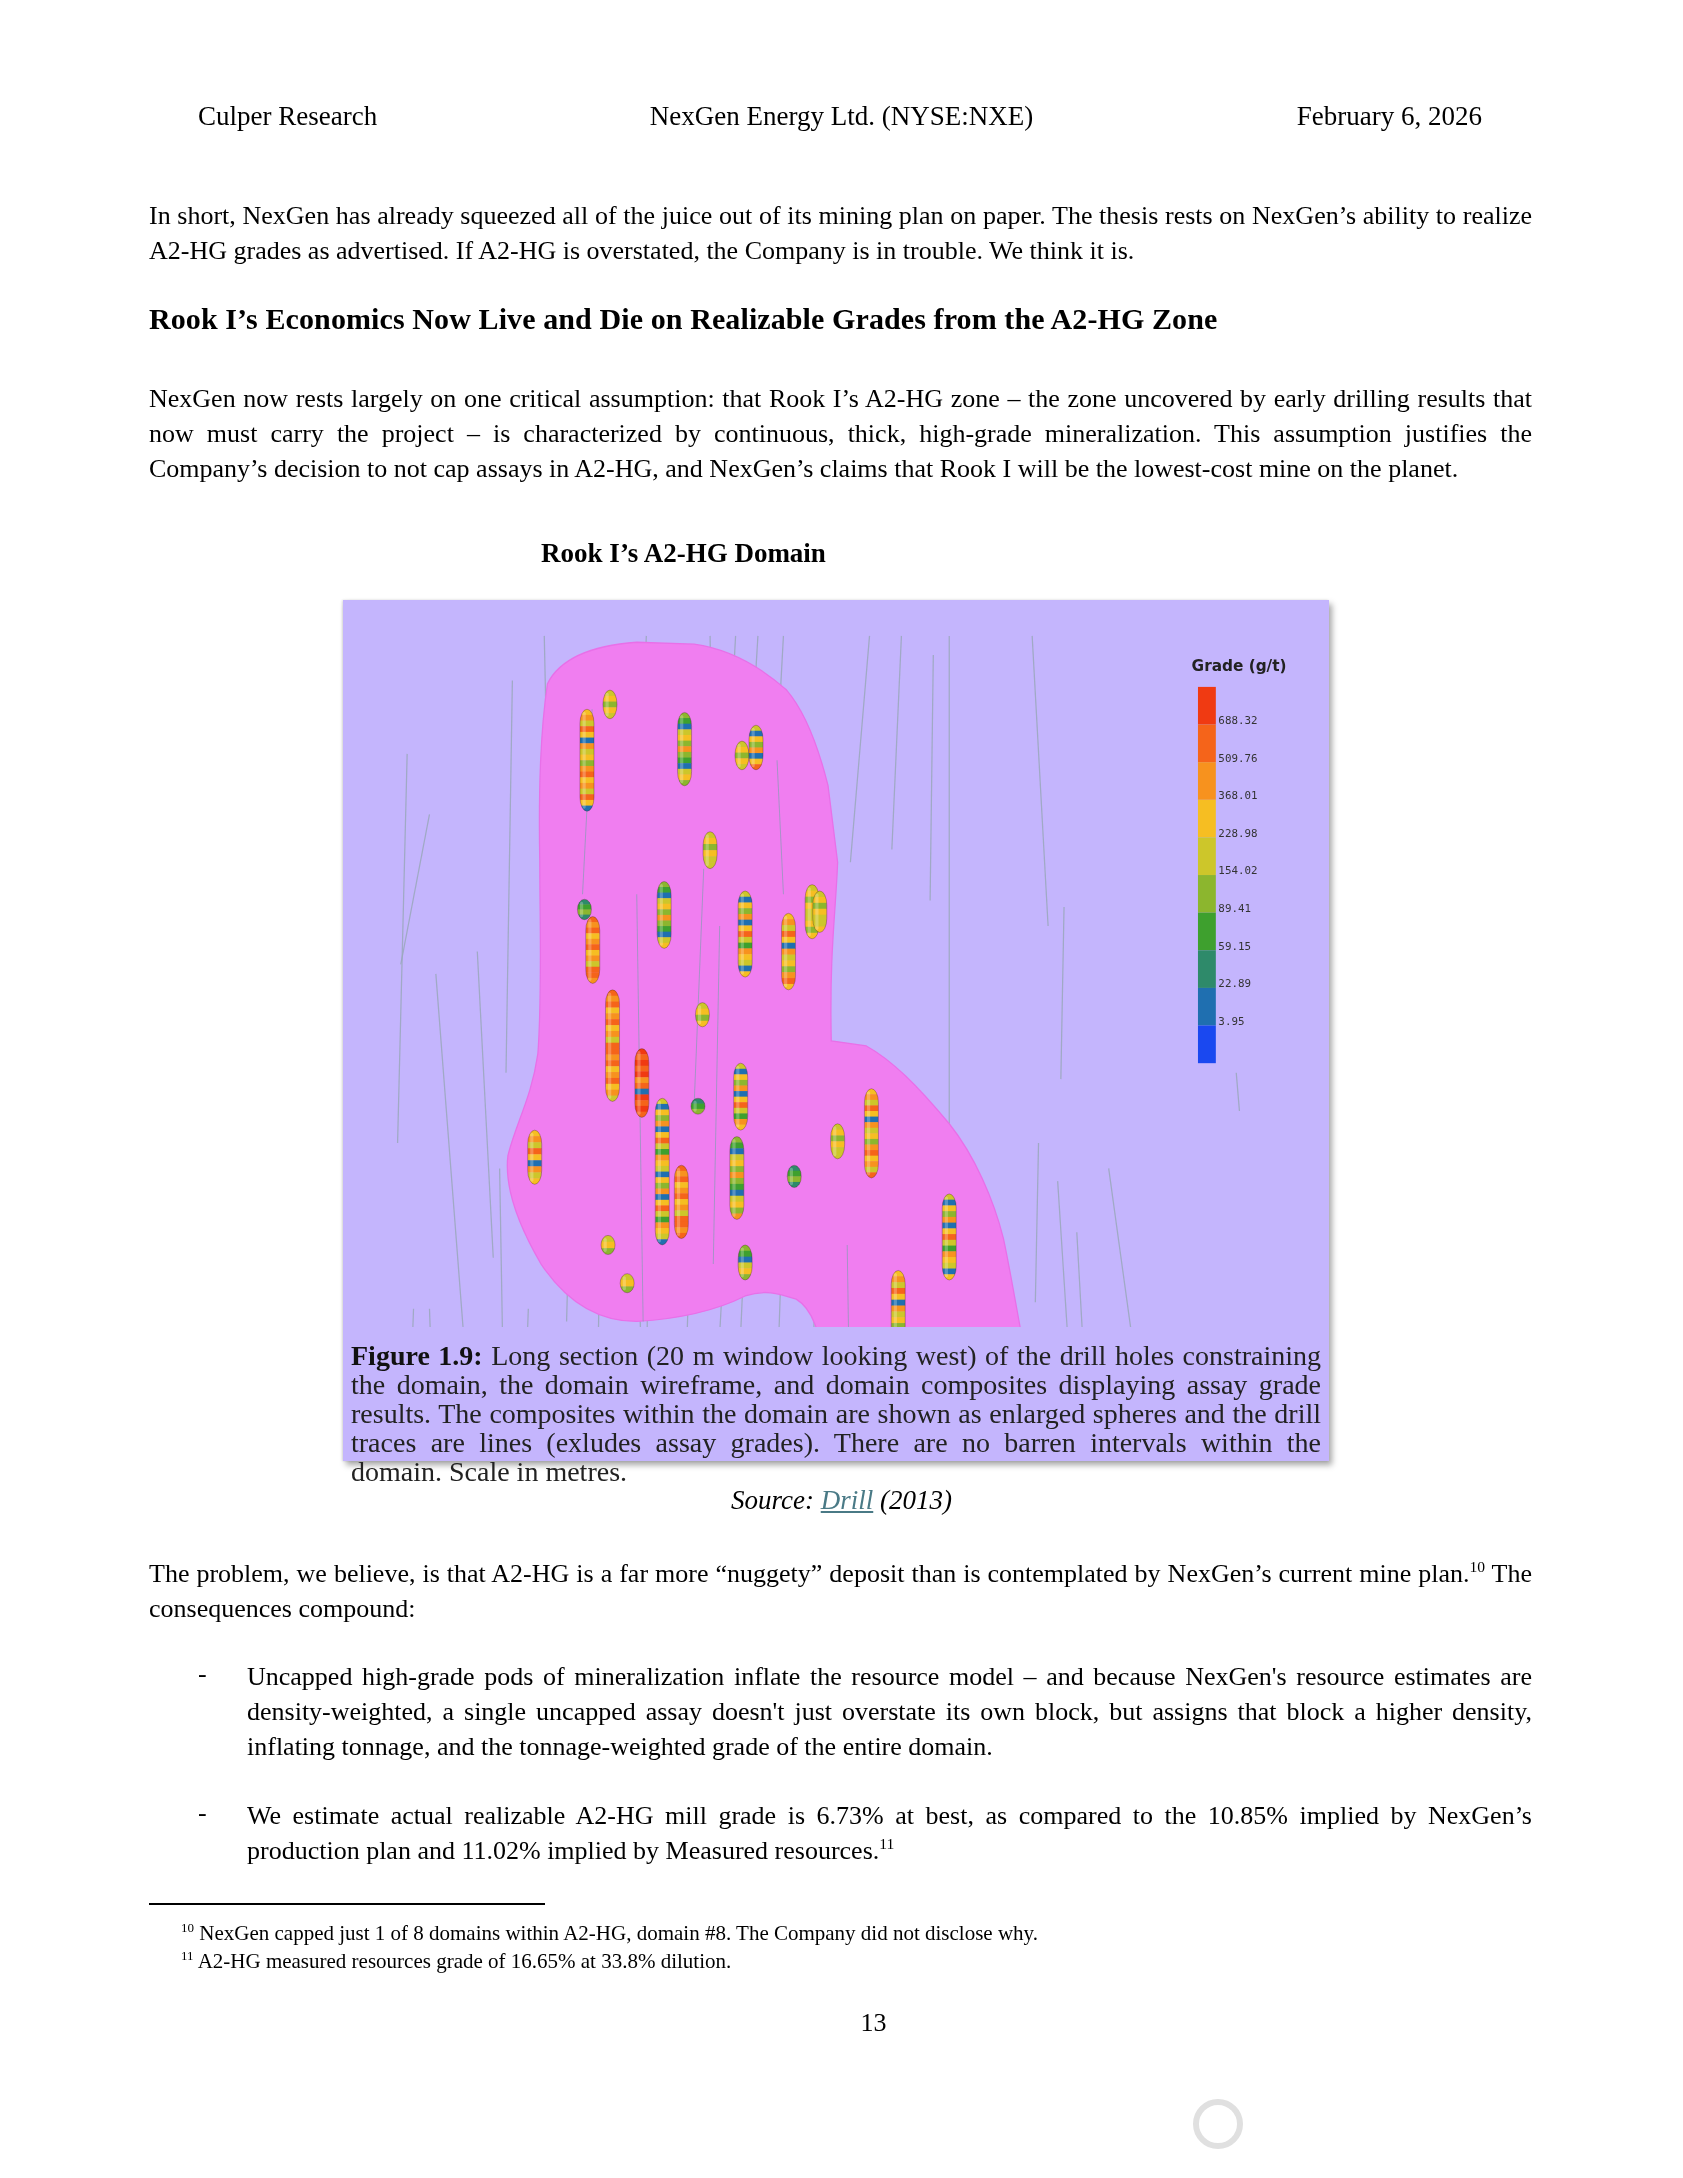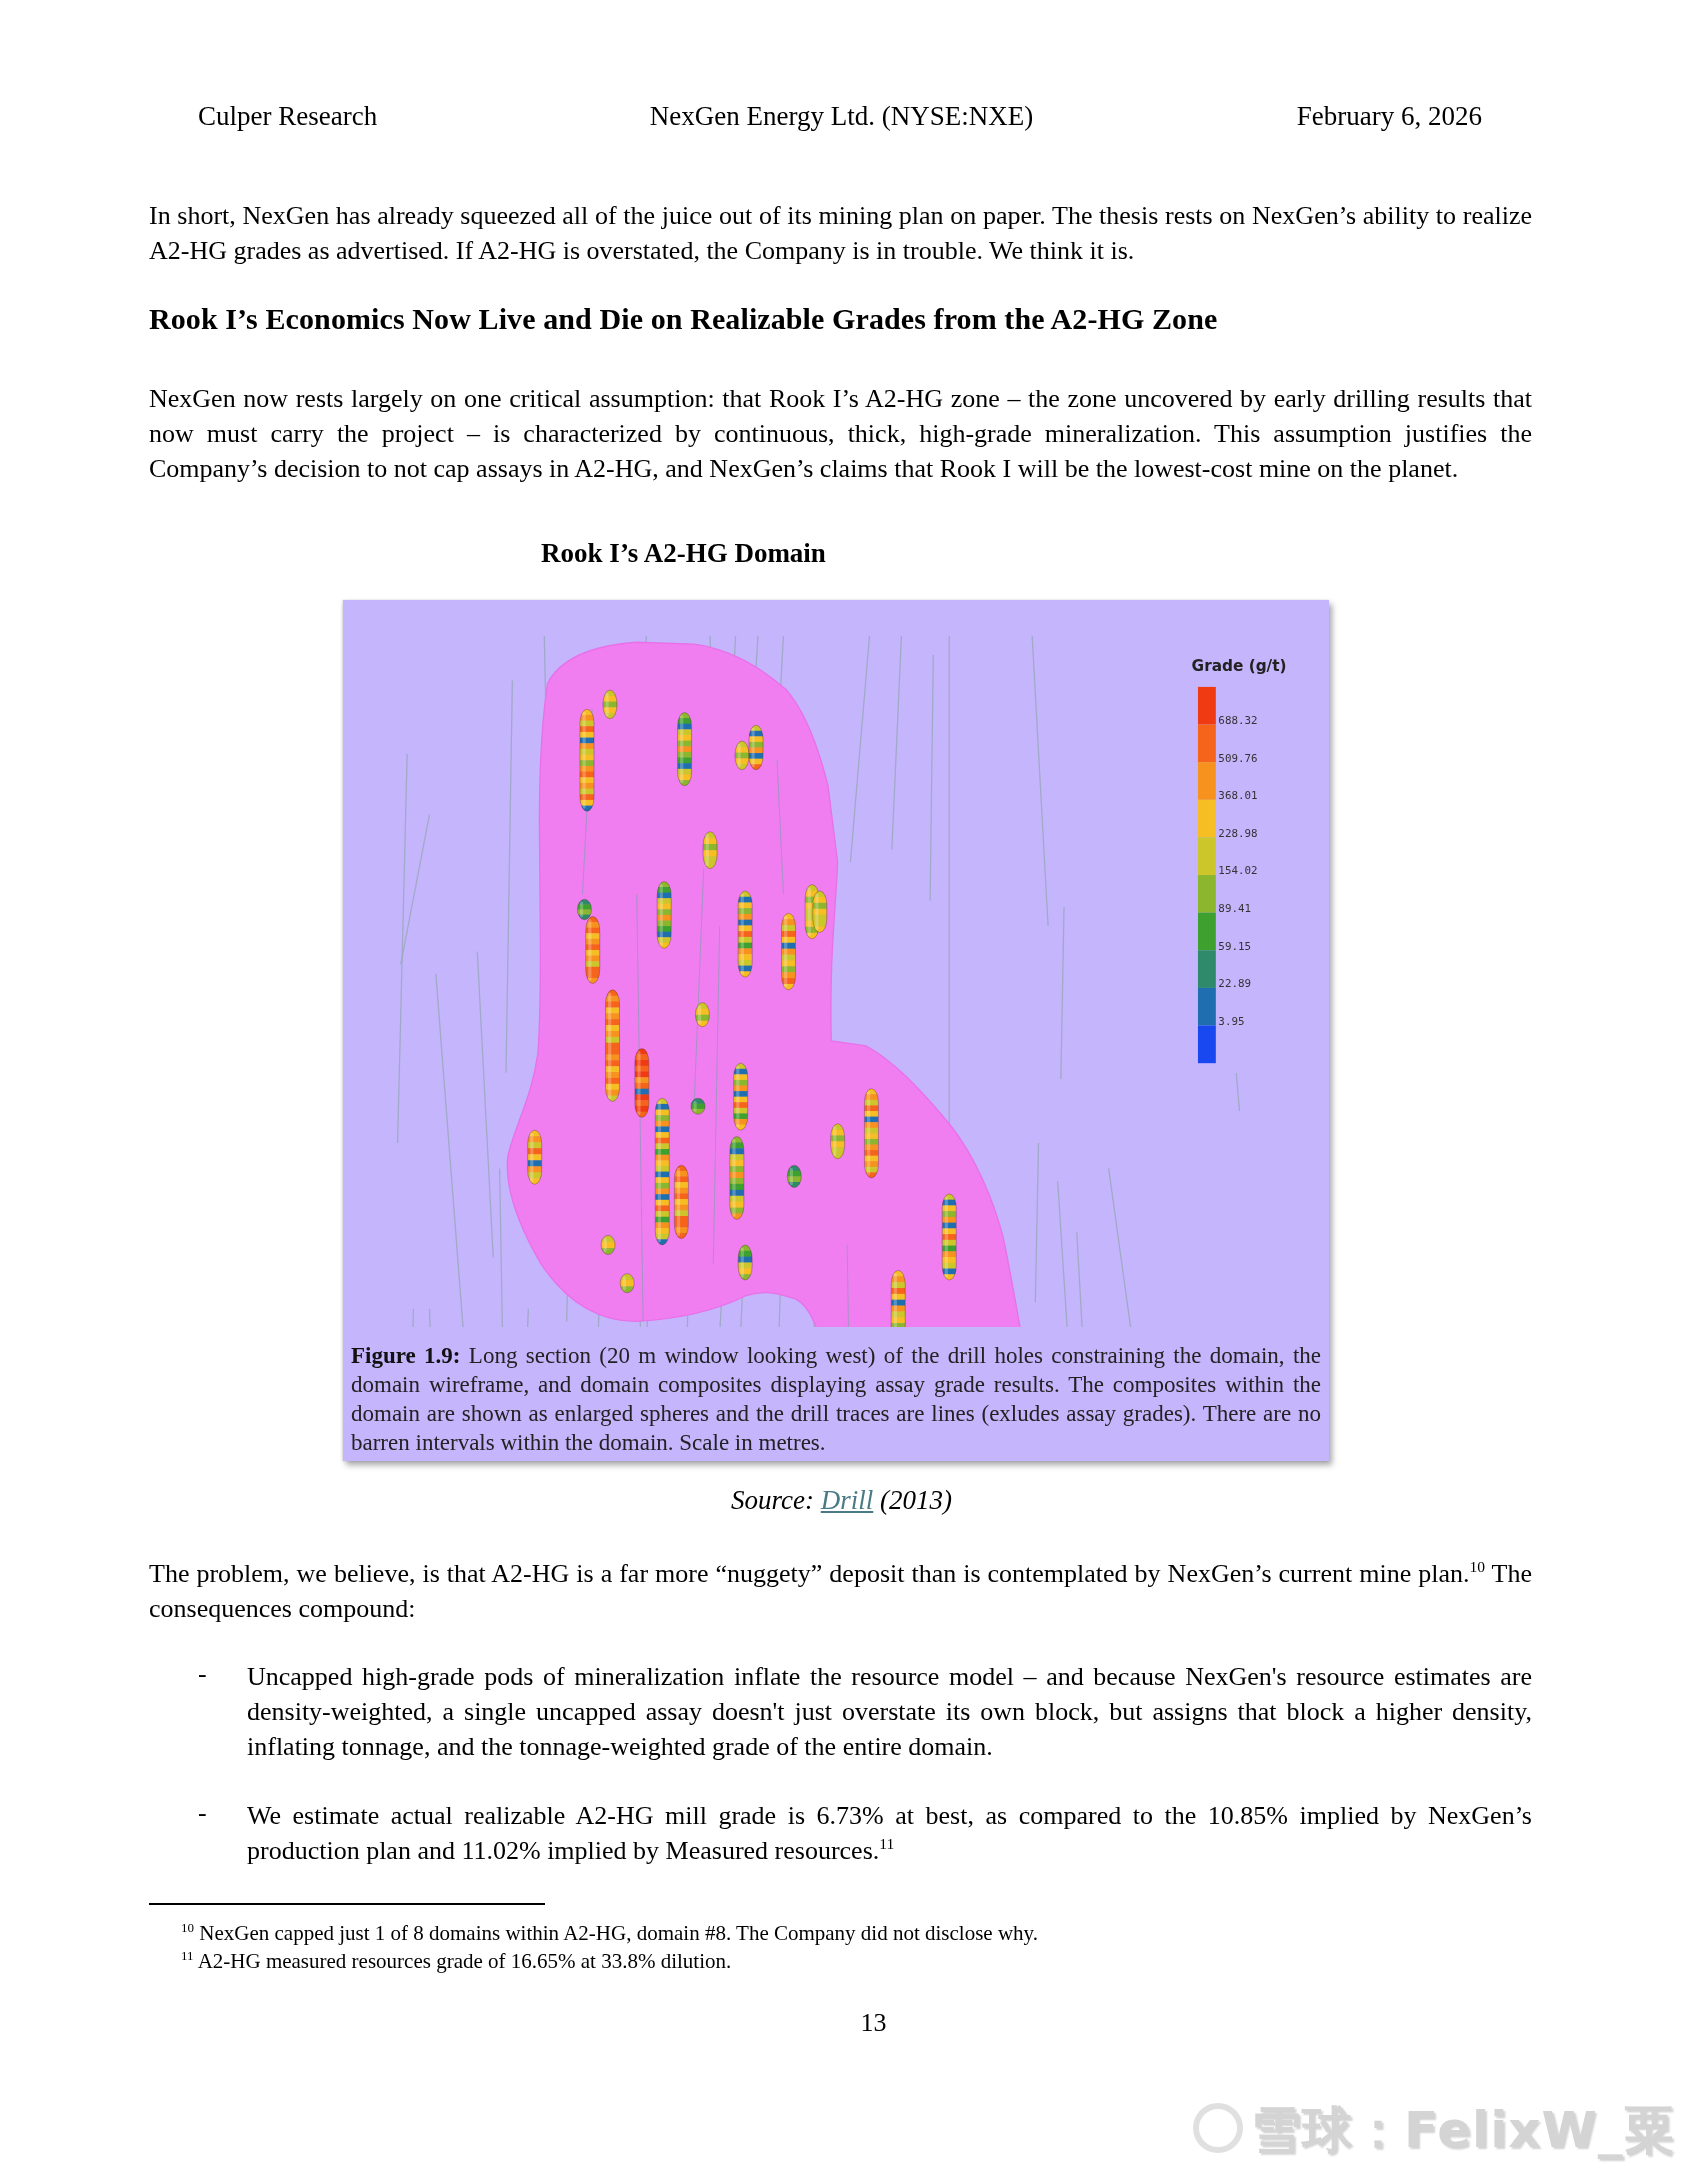--- a/index.html
+++ b/index.html
@@ -7,21 +7,21 @@
          font-family:"Liberation Serif", "DejaVu Serif", serif; color:#000; }
   .abs { position:absolute; }
   .hdr { top:101px; font-size:27px; white-space:nowrap; }
   .p { left:149px; width:1383px; font-size:26px; line-height:35px; text-align:justify; }
   .p.last-left { text-align-last:left;font-family:Liberation Serif, serif; }
   h2.heading { position:absolute; left:149px; top:302px; margin:0; font-size:30px; font-weight:bold; white-space:nowrap; letter-spacing:0.1px; }
   .fig-title { position:absolute; left:0; width:1367px; top:538px; text-align:center; font-size:27px; font-weight:bold; }
   .figbox { position:absolute; left:343px; top:600px; width:986px; height:861px; background:#c4b5fd;
             box-shadow: 3px 4px 6px rgba(0,0,0,0.35), -1px 0 2px rgba(0,0,0,0.12); }
   .figsvg { position:absolute; left:-6px; top:-6px; }
-  .caption { position:absolute; left:8px; top:741px; width:970px; font-size:23px; line-height:29px; color:#222; text-align:justify; }
+  .caption { position:absolute; left:8px; top:741px; width:970px; font-size:28px; line-height:29px; color:#222; text-align:justify; }
   .caption b { color:#111; }
   .source { position:absolute; left:0; width:1683px; top:1485px; text-align:center; font-size:27px; font-style:italic; }
   .source a { color:#4a7a86; text-decoration:underline; }
   .bullet-dash { position:absolute; left:198px; font-size:26px; }
   .bullet-text { position:absolute; left:247px; width:1285px; font-size:26px; line-height:35px; text-align:justify; }
   sup { font-size:60%; line-height:0; vertical-align:super; }
   .fn-rule { position:absolute; left:149px; top:1903px; width:396px; height:2px; background:#000; }
   .fn { position:absolute; left:149px; font-size:21px; white-space:nowrap;margin-left:32px; }
   .fn sup { font-size:62%; }
   .pagenum { position:absolute; left:0; width:1683px; text-align:center; top:2008px; font-size:26px;padding-left:32px; }
@@ -809,14 +809,14 @@
 <div class="fn-rule"></div>
 <div class="fn" style="top:1921px;">
   <sup>10</sup><span> NexGen capped just 1 of 8 domains within A2-HG, domain #8. The Company did not disclose why.</span>
 </div>
 <div class="fn" style="top:1949px;">
   <sup>11</sup><span> A2-HG measured resources grade of 16.65% at 33.8% dilution.</span>
 </div>
 
 <div class="pagenum">13</div>
 
-<div class="wm"><span class="logo"></span><span>雪球：FelixW_粟</span></div>
+<div class="wm"><span class="logo"></span></div>
 
 
 </body></html>

